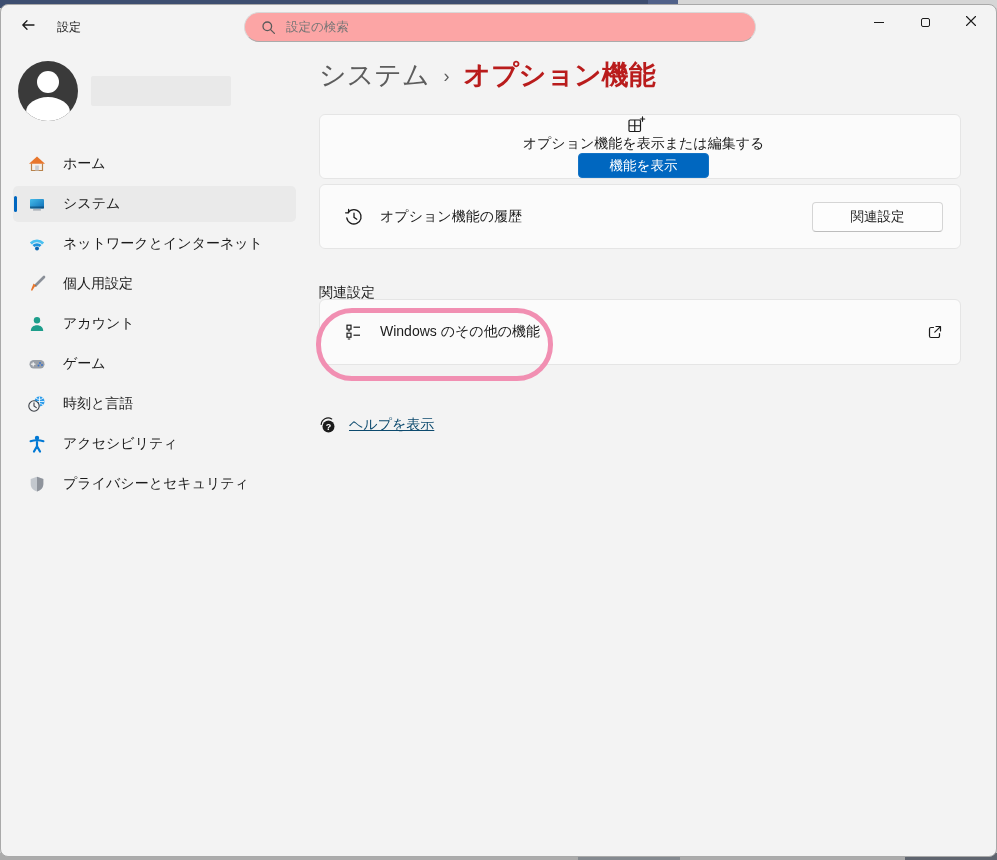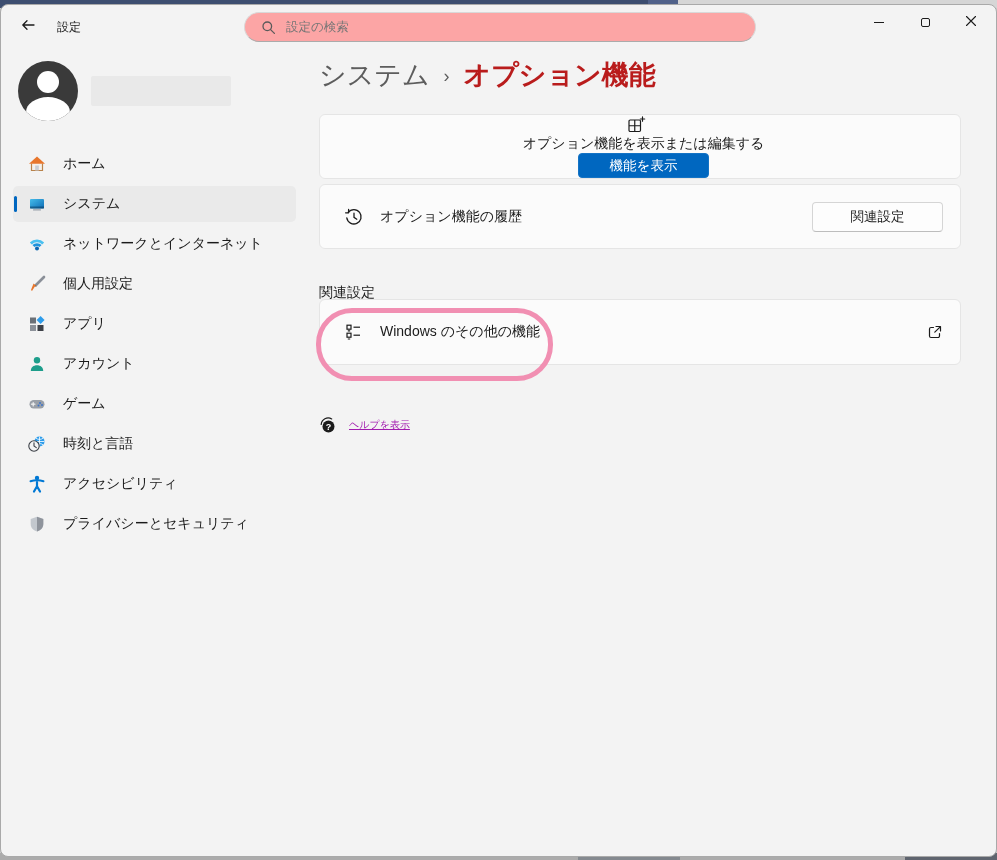--- a/index.html
+++ b/index.html
@@ -83,21 +83,21 @@
 
   .section-header { position:absolute; left:0; top:237px; font-size:14px; font-weight:400; color:#1b1b1b; }
 
   .highlight-annotation { position:absolute; left:-3px; top:261px; width:237px; height:73px;
     border:5px solid #F18FB2; border-radius:36px; pointer-events:none; z-index:5; }
 
   .external-icon { margin-left:auto; display:flex; }
 
   .help-row { position:absolute; left:-3px; top:366px; display:flex; align-items:center; }
   .help-icon-wrap { width:24px; height:24px; display:flex; margin-right:9px; }
-  .help-link { font-size:10px; color:#a21caf; text-decoration:underline; cursor:pointer; }
+  .help-link { font-size:14px; color:#0c4a6e; text-decoration:underline; cursor:pointer; }
 </style>
 </head>
 <body>
 
 <div class="backdrop-top-left"></div>
 <div class="backdrop-top-mid"></div>
 <div class="backdrop-top-right"></div>
 <div class="backdrop-bottom"></div>
 <div class="backdrop-bottom-seg1"></div>
 <div class="backdrop-bottom-seg2"></div>
@@ -198,32 +198,20 @@
         <span class="nav-icon">
           <svg width="18" height="18" viewBox="0 0 18 18">
               <path d="M16 2 7.5 10.5" stroke="#8A8F98" stroke-width="2.6" stroke-linecap="round"></path>
               <path d="M7.5 10.5 4 16l-1-1 2.5-6.5z" fill="#E8762C"></path>
               <path d="M6.8 9.8 8.2 11.2" stroke="#C96A1E" stroke-width="1"></path>
             </svg>
         </span>
         <span class="nav-label">個人用設定</span>
       </div>
 
-      <div class="nav-item">
-
-        <span class="nav-icon">
-          <svg width="18" height="18" viewBox="0 0 18 18">
-              <rect x="2" y="2.5" width="6" height="6" fill="#6B7077"></rect>
-              <rect x="2" y="10" width="6" height="6" fill="#8C9199"></rect>
-              <rect x="9.5" y="10" width="6" height="6" fill="#3C4047"></rect>
-              <rect x="9.8" y="2.2" width="5.6" height="5.6" fill="#2D9CEA" transform="rotate(45 12.6 5)"></rect>
-            </svg>
-        </span>
-        <span class="nav-label">アプリ</span>
-      </div>
 
       <div class="nav-item">
 
         <span class="nav-icon">
           <svg width="18" height="18" viewBox="0 0 18 18">
               <circle cx="9" cy="5.2" r="3.2" fill="#1D9E8B"></circle>
               <path d="M2.8 16c0-3.6 2.7-5.7 6.2-5.7s6.2 2.1 6.2 5.7z" fill="#1D9E8B"></path>
             </svg>
         </span>
         <span class="nav-label">アカウント</span>

